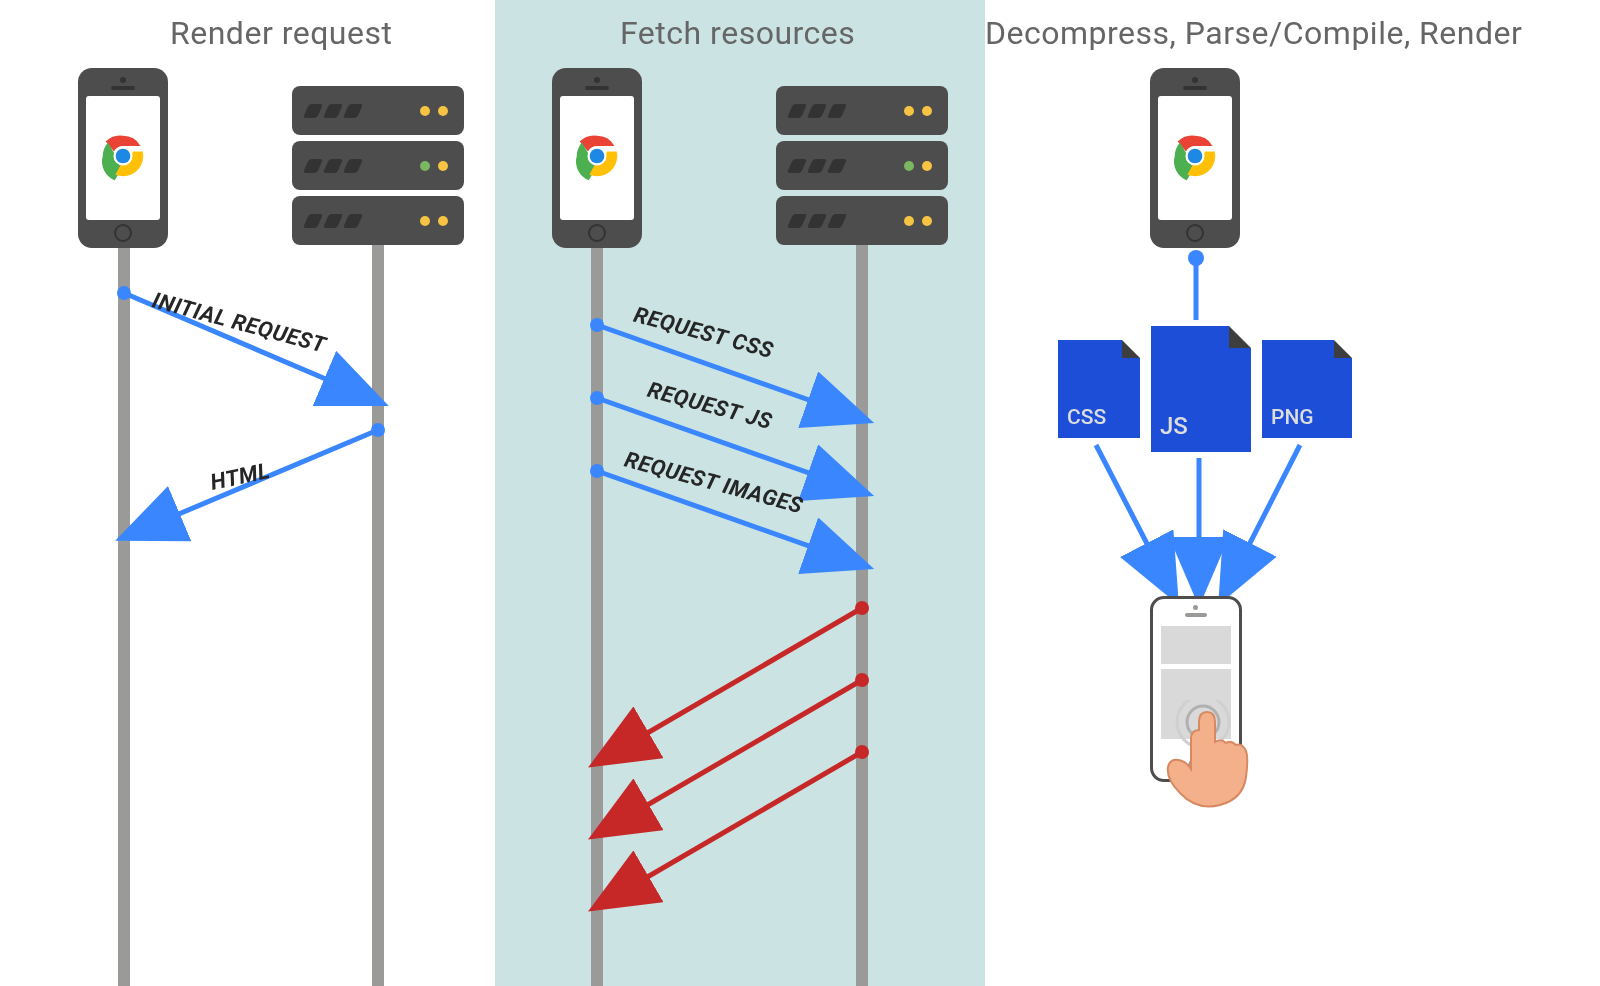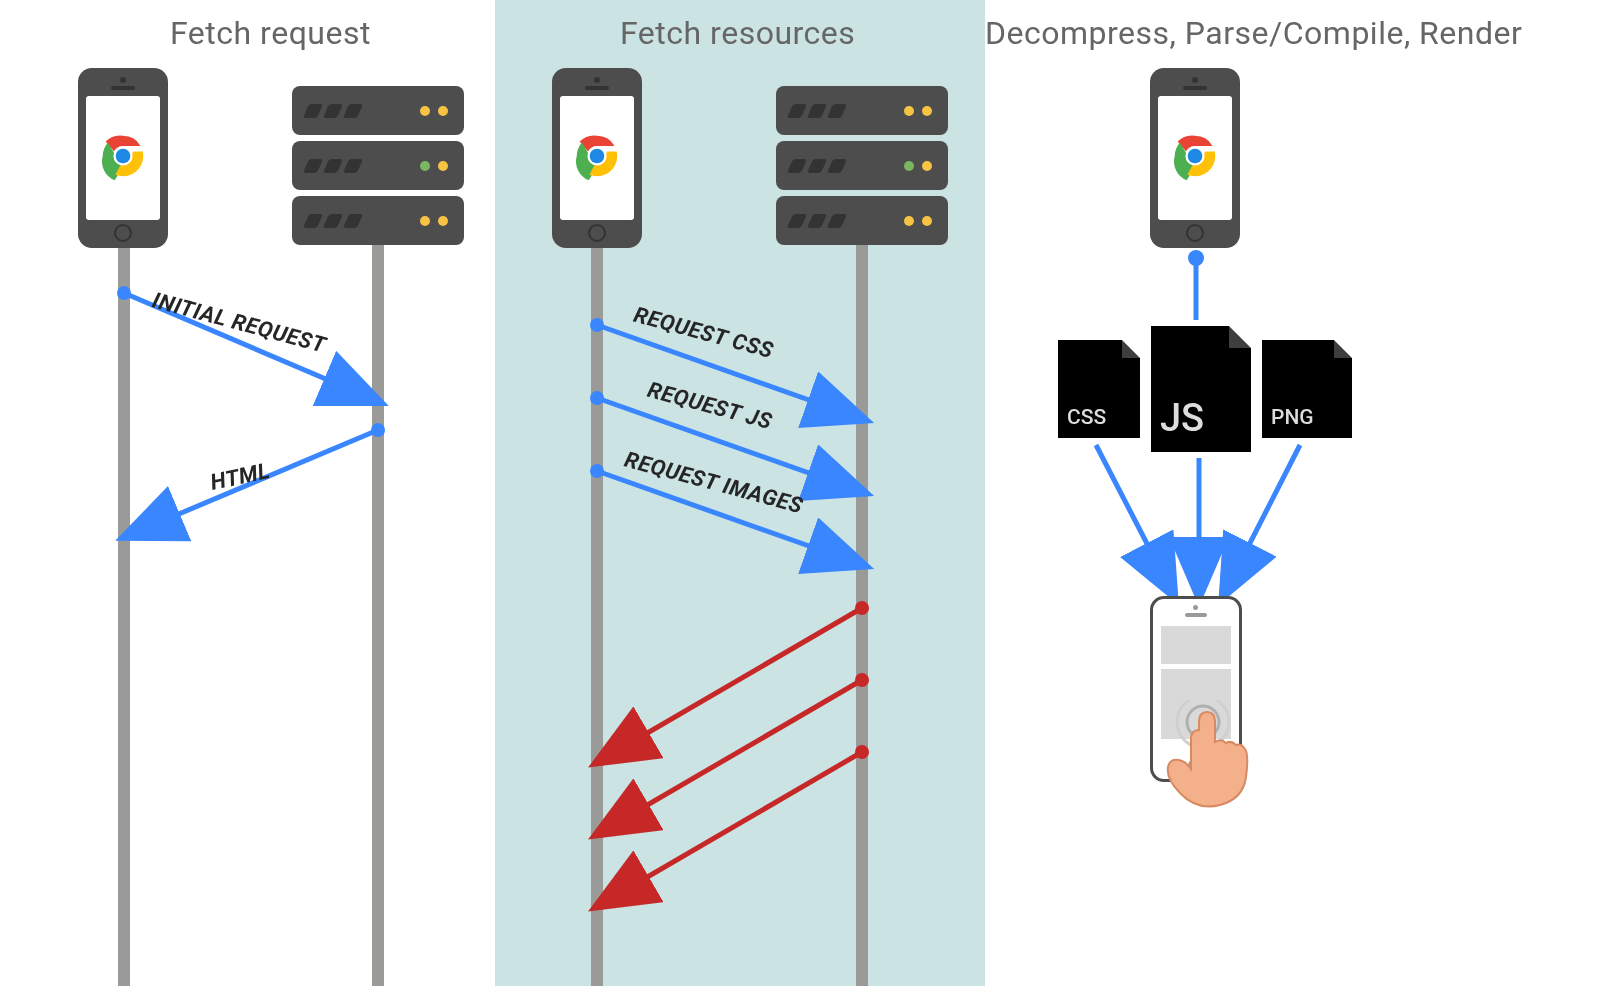--- a/index.html
+++ b/index.html
@@ -38,42 +38,42 @@
   .yellow{background:#f6c343}
   .green{background:#7bb661}
   
   .arrowlbl{position:absolute;font-size:22px;font-weight:700;font-style:italic;color:#262626;white-space:nowrap;letter-spacing:.5px}
   .a1{left:150px;top:310px;transform:rotate(15deg)}
   .a2{left:210px;top:464px;transform:rotate(-12deg)}
   .b1{left:632px;top:320px;transform:rotate(15deg)}
   .b2{left:646px;top:393px;transform:rotate(15deg)}
   .b3{left:622px;top:470px;transform:rotate(15deg)}
   
-  .file{position:absolute;background:#000000;color:#ddd;font-weight:500;display:flex;align-items:flex-end;justify-content:flex-start;padding:0 8px 9px 9px;box-sizing:border-box;font-size:21px}
+  .file{position:absolute;background:#1d4ed8;color:#ddd;font-weight:500;display:flex;align-items:flex-end;justify-content:flex-start;padding:0 8px 9px 9px;box-sizing:border-box;font-size:21px}
   .file .fold{position:absolute;right:0;top:0;width:0;height:0;border-left:18px solid #3e3e3e;border-top:18px solid #fff}
   .fcss{left:1058px;top:340px;width:82px;height:98px}
-  .fjs{left:1151px;top:326px;width:100px;height:126px;font-size:38px;padding-bottom:12px}
+  .fjs{left:1151px;top:326px;width:100px;height:126px;font-size:24px;padding-bottom:12px}
   .fjs .fold{border-left-width:22px;border-top-width:22px}
   .fpng{left:1262px;top:340px;width:90px;height:98px}
   
   .phone2{position:absolute;left:1150px;top:596px;width:92px;height:186px;border-radius:14px;border:3px solid #4d4d4d;background:#fff;box-sizing:border-box}
   .phone2 .camdot{position:absolute;left:50%;top:6px;width:5px;height:5px;margin-left:-3px;border-radius:50%;background:#9a9a99}
   .phone2 .speaker{position:absolute;left:50%;top:14px;width:22px;height:4px;margin-left:-11px;border-radius:3px;background:#9a9a99}
   .phone2 .home{position:absolute;left:50%;bottom:5px;width:16px;height:16px;margin-left:-8px;border-radius:50%;border:2px solid #9a9a99;box-sizing:border-box}
   .phone2 .blk{position:absolute;left:8px;right:8px;background:#d9d9d9}
   .phone2 .bA{top:27px;height:38px}
   .phone2 .bB{top:70px;height:70px}
 </style>
 </head>
 <body>
 
 <div class="stage">
   <div class="panel-bg"></div>
 
-  <div class="title t1">Fetch request</div>
+  <div class="title t1">Render request</div>
   <div class="title t3">Decompress, Parse/Compile, Render</div>
   <div class="title t2">Fetch resources</div>
 
   <div class="lifeline ll1"></div>
   <div class="lifeline ll2"></div>
   <div class="lifeline ll3"></div>
   <div class="lifeline ll4"></div>
 
   <svg style="position:absolute;left:0;top:0" width="1600" height="986">
     <defs>

